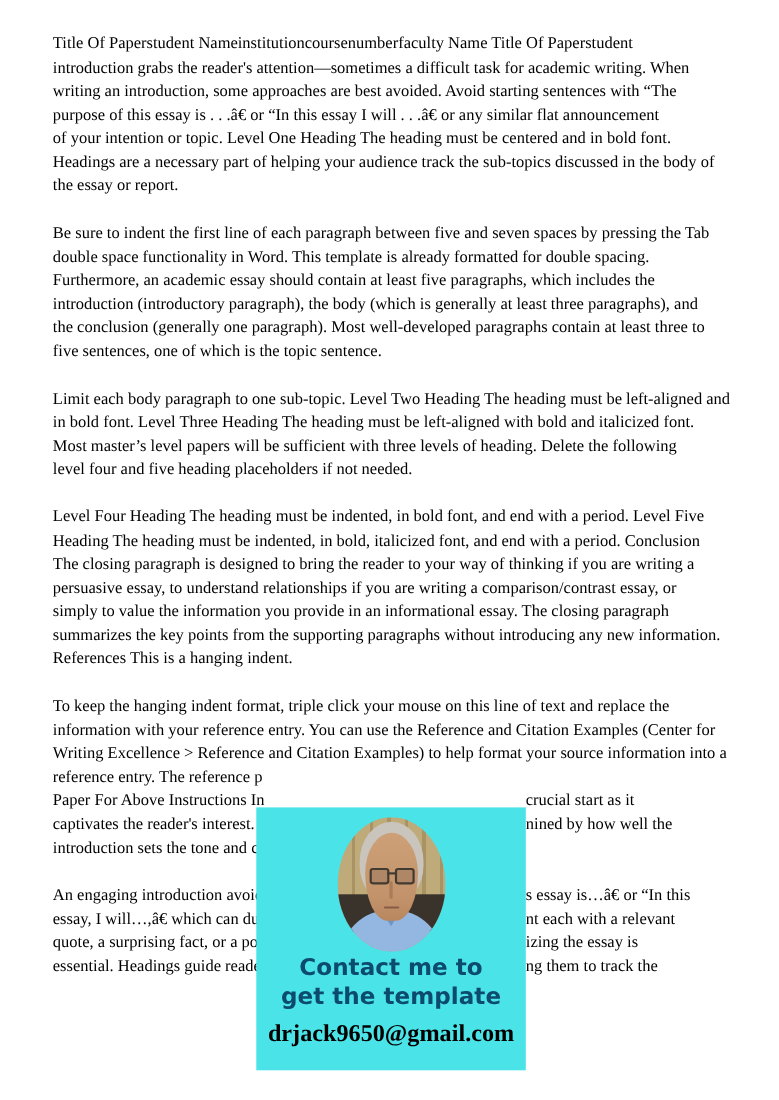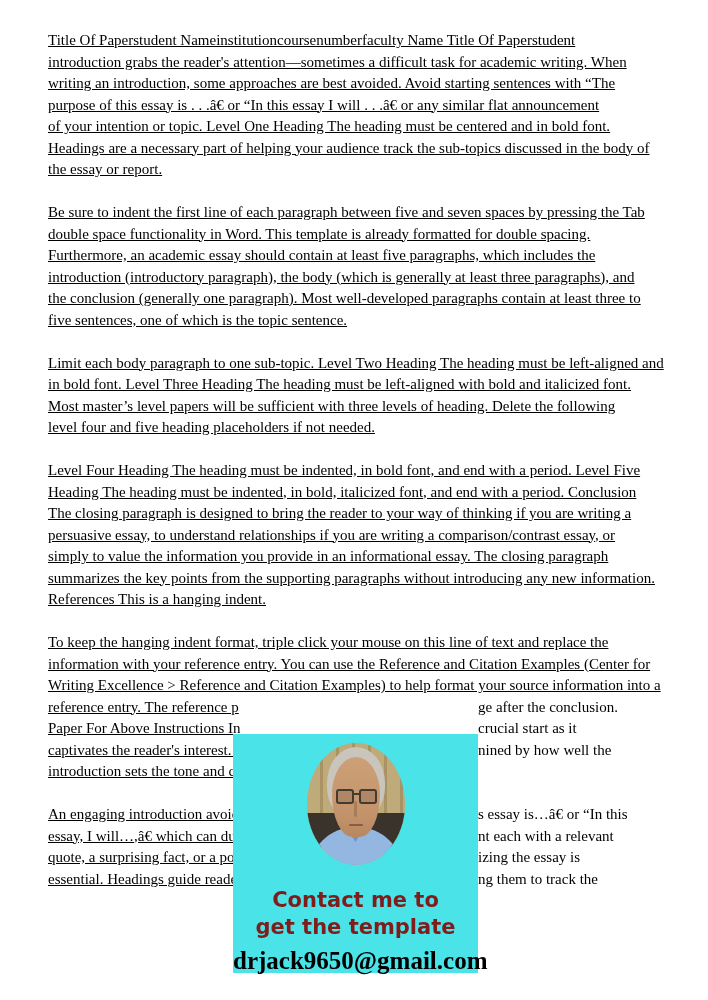--- a/index.html
+++ b/index.html
@@ -17,21 +17,20 @@
   .page-text {
     position: absolute;
     left: 48px;
     top: 30px;
     width: 616px;
     color: #000000;
     font-size: 15px;
   }
   .para {
     margin: 0 0 21.5px 0;
-    text-decoration: underline;
   }
   .line {
     display: block;
     position: relative;
     height: 21.5px;
     line-height: 21.5px;
     white-space: nowrap;
   }
   .frag-right {
     position: absolute;
@@ -148,27 +147,27 @@
     width: 14px;
     height: 2px;
     background: #8a5a46;
     border-radius: 2px;
   }
   .headline {
     font-family: "DejaVu Sans", "Liberation Sans", sans-serif;
     font-weight: bold;
     font-size: 21px;
     line-height: 27px;
-    color: #7f1d1d;
-    margin-top: 22px;
+    color: #0c4a6e;
+    margin-top: 1px;
   }
   .email {
     font-family: "Liberation Serif", "DejaVu Serif", serif;
     font-weight: bold;
-    font-size: 25px;
+    font-size: 22px;
     color: #000000;
     margin-top: 6px;
   }
 </style>
 </head>
 <body>
 
 <div class="page-text" id="doc">
     <p class="para">
       <span class="line">Title Of Paperstudent Nameinstitutioncoursenumberfaculty Name Title Of Paperstudent</span>
@@ -199,21 +198,21 @@
       <span class="line">The closing paragraph is designed to bring the reader to your way of thinking if you are writing a</span>
       <span class="line">persuasive essay, to understand relationships if you are writing a comparison/contrast essay, or</span>
       <span class="line">simply to value the information you provide in an informational essay. The closing paragraph</span>
       <span class="line">summarizes the key points from the supporting paragraphs without introducing any new information.</span>
       <span class="line">References This is a hanging indent.</span>
     </p>
     <p class="para">
       <span class="line">To keep the hanging indent format, triple click your mouse on this line of text and replace the</span>
       <span class="line">information with your reference entry. You can use the Reference and Citation Examples (Center for</span>
       <span class="line">Writing Excellence &gt; Reference and Citation Examples) to help format your source information into a</span>
-      <span class="line"><span class="frag-left">reference entry. The reference p</span><span class="frag-right">ge after the conclusion.</span></span>
+      <span class="line"><span class="frag-left">reference entry. The reference p</span></span>
       <span class="line"><span class="frag-left">Paper For Above Instructions In</span><span class="frag-right">crucial start as it</span></span>
       <span class="line"><span class="frag-left">captivates the reader's interest. T</span><span class="frag-right">nined by how well the</span></span>
       <span class="line"><span class="frag-left">introduction sets the tone and co</span></span>
     </p>
     <p class="para">
       <span class="line"><span class="frag-left">An engaging introduction avoid</span><span class="frag-right">s essay is…â€ or “In this</span></span>
       <span class="line"><span class="frag-left">essay, I will…,â€ which can dul</span><span class="frag-right">nt each with a relevant</span></span>
       <span class="line"><span class="frag-left">quote, a surprising fact, or a poi</span><span class="frag-right">izing the essay is</span></span>
       <span class="line"><span class="frag-left">essential. Headings guide reader</span><span class="frag-right">ng them to track the</span></span>
     </p>

